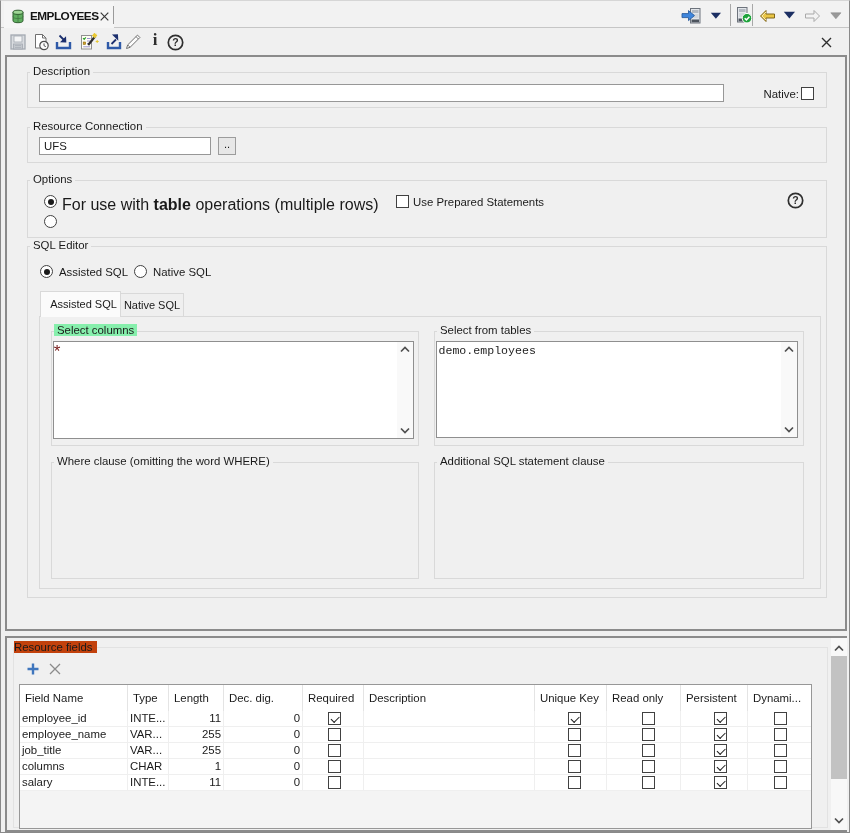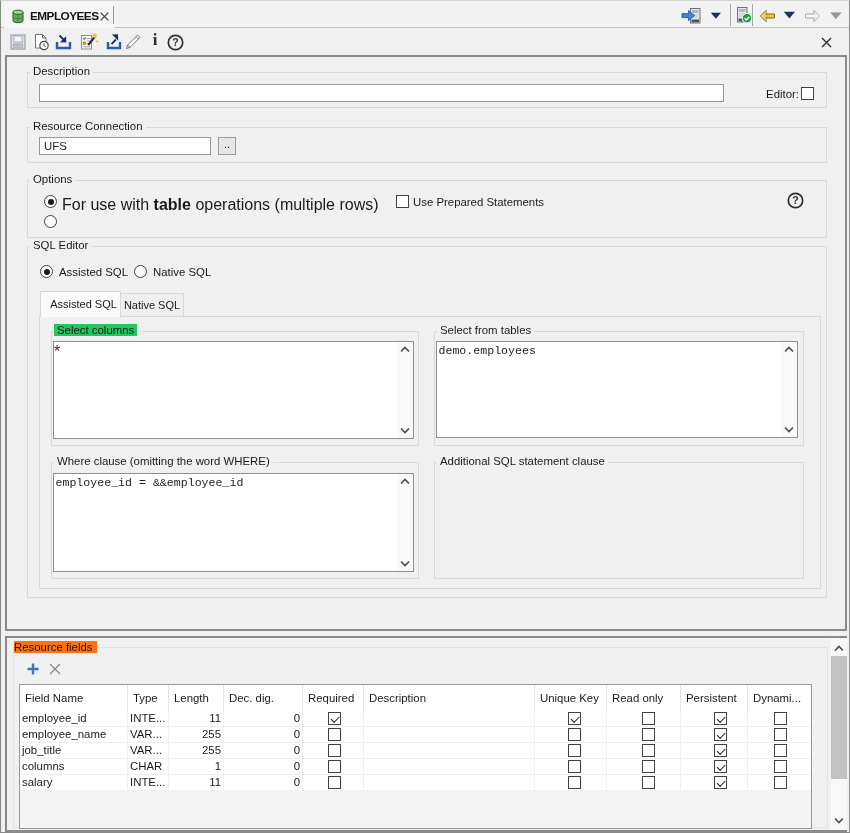--- a/index.html
+++ b/index.html
@@ -138,21 +138,21 @@
 
   <svg class="abs" style="left:820px;top:36px" width="11" height="11">
     <path d="M1 1 L10 10 M10 1 L1 10" stroke="#2e2e2e" stroke-width="1.35"></path>
   </svg>
   <div class="abs" id="mainpanel">
 
     <div class="grp" style="left:20px;top:15px;width:800px;height:36px">
         <span class="cap">Description</span>
       </div>
     <div class="tbox" style="left:32px;top:27px;width:685px;height:18px"></div>
-    <div class="lbl abs" style="left:692px;top:31px;width:100px;text-align:right">Editor:</div>
+    <div class="lbl abs" style="left:692px;top:31px;width:100px;text-align:right">Native:</div>
     <div class="cb" style="left:794px;top:30px"></div>
 
     <div class="grp" style="left:20px;top:70px;width:800px;height:36px">
         <span class="cap">Resource Connection</span>
       </div>
     <div class="tbox lbl" style="left:32px;top:80px;width:172px;height:18px;padding:2px 0 0 4px">UFS</div>
     <div class="abs" style="left:211px;top:80px;width:18px;height:18px;background:#e7e7e7;border:1px solid #9c9c9c;font-size:11px;text-align:center;line-height:12px;color:#1a1a1a">..</div>
 
     <div class="grp" style="left:20px;top:123px;width:800px;height:58px">
         <span class="cap">Options</span>
@@ -173,21 +173,21 @@
     <div class="rb on" style="left:33px;top:208px"></div>
     <div class="lbl abs" style="left:52px;top:209px">Assisted SQL</div>
     <div class="rb" style="left:127px;top:208px"></div>
     <div class="lbl abs" style="left:146px;top:209px">Native SQL</div>
 
     <div class="abs" style="left:32px;top:259px;width:782px;height:273px;border:1px solid #d9d9d9;background:#f0f0f0"></div>
     <div class="abs" style="left:113px;top:236px;width:64px;height:23px;border:1px solid #d9d9d9;border-bottom:none;background:#efefef;font-size:11px;color:#1a1a1a;text-align:center;line-height:22px">Native SQL</div>
     <div class="abs" style="left:33px;top:234px;width:81px;height:26px;border:1px solid #d9d9d9;border-bottom:none;background:#fbfbfb;font-size:11px;color:#1a1a1a;text-align:center;line-height:24px;text-indent:6px">Assisted SQL</div>
 
     <div class="grp" style="left:44px;top:274px;width:368px;height:115px">
-        <span class="cap" style="background:#22c55e">Select columns</span>
+        <span class="cap" style="background:#86efac">Select columns</span>
       </div>
     <div class="ta" style="left:46px;top:284px;width:361px;height:98px">
       <div class="mono abs" style="left:-2px;top:0.5px;color:#7a2020;font-size:17px">*</div>
       <div class="sb">
           <svg class="abs" style="left:3px;top:4px" width="10" height="7">
             <path d="M1 5.5 L5 1.5 L9 5.5" stroke="#4f4f4f" stroke-width="1.7" fill="none"></path>
           </svg>
       <svg class="abs" style="left:3px;bottom:4px" width="10" height="7">
             <path d="M1 1.5 L5 5.5 L9 1.5" stroke="#4f4f4f" stroke-width="1.7" fill="none"></path>
           </svg>
@@ -205,39 +205,28 @@
           </svg>
       <svg class="abs" style="left:3px;bottom:4px" width="10" height="7">
             <path d="M1 1.5 L5 5.5 L9 1.5" stroke="#4f4f4f" stroke-width="1.7" fill="none"></path>
           </svg>
         </div>
     </div>
 
     <div class="grp" style="left:44px;top:405px;width:368px;height:117px">
         <span class="cap">Where clause (omitting the word WHERE)</span>
       </div>
-    <div class="ta" style="left:46px;top:416px;width:361px;height:99px">
-      <div class="mono abs" style="left:1.5px;top:2px">employee_id = &amp;&amp;employee_id</div>
-      <div class="sb">
-          <svg class="abs" style="left:3px;top:4px" width="10" height="7">
-            <path d="M1 5.5 L5 1.5 L9 5.5" stroke="#4f4f4f" stroke-width="1.7" fill="none"></path>
-          </svg>
-      <svg class="abs" style="left:3px;bottom:4px" width="10" height="7">
-            <path d="M1 1.5 L5 5.5 L9 1.5" stroke="#4f4f4f" stroke-width="1.7" fill="none"></path>
-          </svg>
-        </div>
-    </div>
 
     <div class="grp" style="left:427px;top:405px;width:370px;height:117px">
         <span class="cap">Additional SQL statement clause</span>
       </div>
   </div>
   <div class="abs" id="botpanel">
     <div class="abs" style="left:6px;top:9px;width:815px;height:181px;border:1px solid #e2e2e2"></div>
-    <div class="lbl abs" style="left:7px;top:3px;background:#f97316;padding-right:4px">Resource fields</div>
+    <div class="lbl abs" style="left:7px;top:3px;background:#c2410c;padding-right:4px">Resource fields</div>
     <svg class="abs" style="left:19px;top:24px" width="14" height="14">
       <path d="M7 1.5 v11 M1.5 7 h11" stroke="#3f76bd" stroke-width="2.4"></path>
     </svg>
     <svg class="abs" style="left:41px;top:24px" width="14" height="14">
       <path d="M2 2 L12 12 M12 2 L2 12" stroke="#8b8b8b" stroke-width="1.3"></path>
     </svg>
     <div id="rtable" style="left:12px;top:46px;width:793px;height:145px">
 
       <div class="hcell" style="left:0;top:0;width:108px">Field Name</div>
       <div class="hcell" style="left:108px;top:0;width:41px">Type</div>

